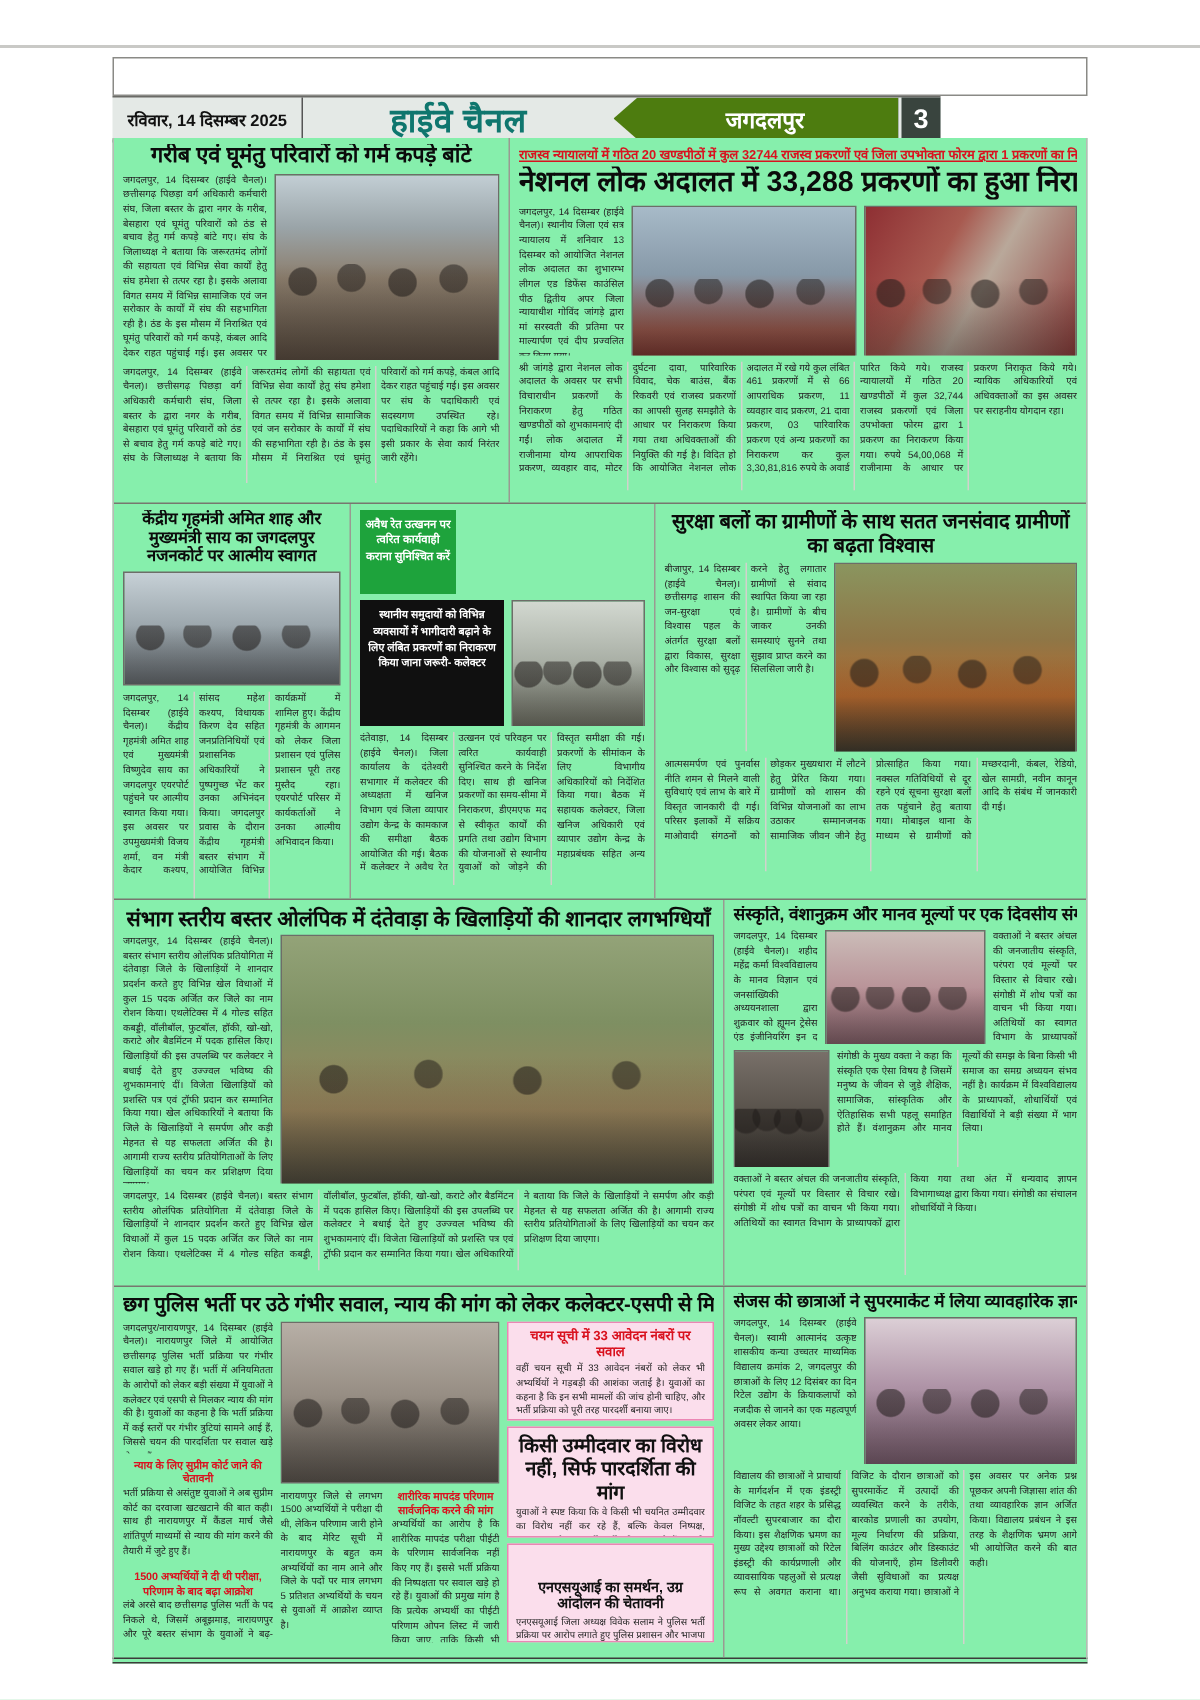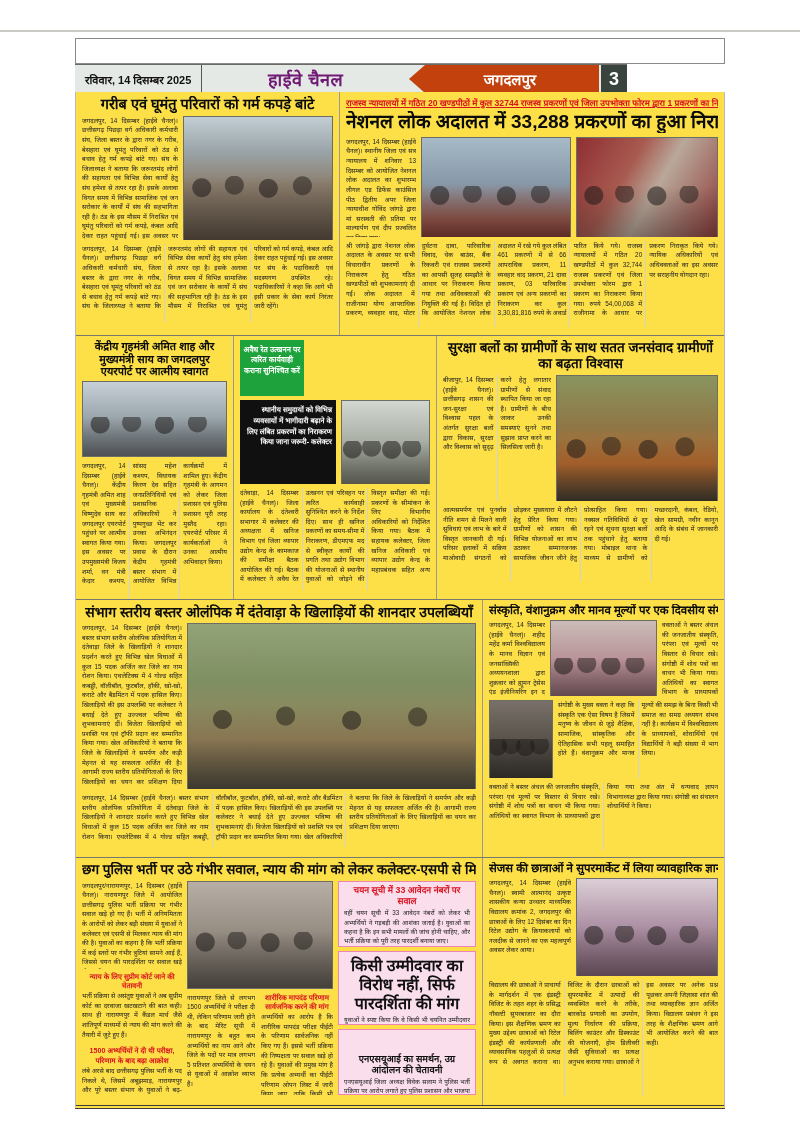--- a/index.html
+++ b/index.html
@@ -6,60 +6,60 @@
   .sheet{position:relative;width:800px;height:1133px;background:#ffffff;overflow:hidden;
          font-family:"Liberation Sans","DejaVu Sans",sans-serif;color:#1e1e1e;}
   .scan-line{position:absolute;left:0;top:30px;width:800px;height:2px;background:#c9c9c6;}
 
   
   .topstrip{position:absolute;left:75px;top:38px;width:648px;height:24px;border:1px solid #8a8a86;background:#fff;}
   .masthead{position:absolute;left:75px;top:64px;width:552px;height:28px;background:#e4e9e6;
             border-top:1px solid #6a6a66;border-bottom:2px solid #3c3c3a;display:flex;align-items:stretch;}
   .mh-date{display:flex;align-items:center;padding:0 10px;font-weight:bold;font-size:11px;color:#111;
            border-right:1px solid #555;white-space:nowrap;}
-  .mh-title{flex:1;display:flex;align-items:center;justify-content:center;font-weight:bold;font-size:18px;
-            letter-spacing:.5px;color:#701a75;white-space:nowrap;overflow:hidden;}
+  .mh-title{flex:1;display:flex;align-items:center;justify-content:center;font-weight:bold;font-size:22px;
+            letter-spacing:.5px;color:#0f766e;white-space:nowrap;overflow:hidden;}
   .mh-right{display:flex;align-items:stretch;}
   .city-badge{display:flex;align-items:center;justify-content:center;min-width:150px;padding:0 14px 0 26px;
-              background:#c2410c;color:#fff;font-weight:bold;font-size:15px;
+              background:#4d7c0f;color:#fff;font-weight:bold;font-size:15px;
               clip-path:polygon(16px 0,100% 0,100% 100%,16px 100%,0 50%);white-space:nowrap;}
   .pageno{display:flex;align-items:center;justify-content:center;width:26px;background:#39443e;color:#fff;
           font-weight:bold;font-size:18px;border-left:2px solid #e4e9e6;}
 
   
   .content{position:absolute;left:75px;top:92px;width:648px;height:1013px;
            border-left:1px solid #b9b9b5;border-right:1px solid #b9b9b5;border-bottom:4px double #3c3c3a;
-           display:flex;flex-direction:column;background:#fde047;}
+           display:flex;flex-direction:column;background:#86efac;}
   .row{display:flex;border-bottom:1px solid #77776f;overflow:hidden;}
   .row:last-child{border-bottom:none;}
   .art{position:relative;padding:4px 6px;overflow:hidden;box-sizing:border-box;}
   .art + .art{border-left:1px solid #9a9a92;}
 
   
   .hl{font-weight:bold;color:#0b0b0b;text-align:center;line-height:1.15;overflow:hidden;}
   .nowrap{white-space:nowrap;}
   .kicker{color:#d9121f;font-weight:bold;font-size:8.6px;text-align:center;text-decoration:underline;
           white-space:nowrap;overflow:hidden;margin:1px 0 2px 0;}
   .body-txt{font-size:6.4px;line-height:1.5;text-align:justify;color:#242424;overflow:hidden;}
   .cols{column-gap:7px;column-rule:1px solid #d2d2cc;}
   .c3{column-count:3;} .c4{column-count:4;} .c5{column-count:5;} .c2{column-count:2;}
   .subhead-red{color:#d9121f;font-weight:bold;font-size:7.2px;text-align:center;line-height:1.3;margin:3px 0 1px 0;}
 
   
   .info-box{border:2px solid #1c1c1c;background:#fff;padding:4px 3px;font-weight:bold;font-size:8px;
             line-height:1.35;text-align:center;color:#111;overflow:hidden;}
   .green-box{background:#1ea33c;color:#fff;font-weight:bold;font-size:7.6px;line-height:1.35;text-align:center;
              padding:5px 3px;overflow:hidden;}
-  .black-box{background:#101010;color:#fefefe;font-size:7.2px;line-height:1.5;text-align:right;font-weight:bold;
+  .black-box{background:#101010;color:#fefefe;font-size:7.2px;line-height:1.5;text-align:center;font-weight:bold;
              padding:5px 4px;overflow:hidden;}
   .medal-box{border:2px solid #d6308a;background:#fdeef5;color:#111;font-weight:bold;font-size:7.8px;
              line-height:1.4;text-align:center;padding:4px 3px;overflow:hidden;}
   .pink-box{background:#fbdeec;border:1px solid #eb86b4;padding:3px 5px;overflow:hidden;}
   .pink-head-red{color:#d9121f;font-weight:bold;font-size:8.8px;text-align:center;line-height:1.25;margin-bottom:2px;}
-  .pink-head-blk{color:#101010;font-weight:bold;font-size:16px;text-align:center;line-height:1.2;margin:1px 0 2px 0;}
+  .pink-head-blk{color:#101010;font-weight:bold;font-size:13px;text-align:center;line-height:1.2;margin:1px 0 2px 0;}
   .pink-body{font-size:6.3px;line-height:1.45;text-align:justify;color:#242424;overflow:hidden;}
 
   
   .photo{position:relative;border:1px solid #6d6d68;overflow:hidden;flex-shrink:0;}
   .ph-a1 {background:linear-gradient(180deg,#c2ced4 0%,#9aa4a8 28%,#8c7e6d 55%,#5a4c3f 100%);}
   .ph-a2a{background:linear-gradient(180deg,#a7bac8 0%,#8799a8 45%,#99574b 82%,#7e352e 100%);}
   .ph-a2b{background:linear-gradient(120deg,#8e2f33 0%,#a85a50 35%,#b9a89a 55%,#8e3a38 100%);}
   .ph-b1 {background:linear-gradient(180deg,#c6d0d6 0%,#9aa5ab 50%,#697076 100%);}
   .ph-b2 {background:linear-gradient(180deg,#d2d8d0 0%,#a3a99f 55%,#737568 100%);}
   .ph-b3 {background:linear-gradient(180deg,#8a955f 0%,#8f7646 40%,#b86a2e 70%,#3c392d 100%);}
@@ -117,21 +117,21 @@
           <div class="photo ph-a2a" style="flex:1.05;height:100px;"></div>
           <div class="photo ph-a2b" style="flex:1;height:100px;"></div>
         </div>
         <div class="body-txt cols c5" style="margin-top:4px;height:86px;">श्री जांगड़े द्वारा नेशनल लोक अदालत के अवसर पर सभी विचाराधीन प्रकरणों के निराकरण हेतु गठित खण्डपीठों को शुभकामनाएं दी गईं। लोक अदालत में राजीनामा योग्य आपराधिक प्रकरण, व्यवहार वाद, मोटर दुर्घटना दावा, पारिवारिक विवाद, चेक बाउंस, बैंक रिकवरी एवं राजस्व प्रकरणों का आपसी सुलह समझौते के आधार पर निराकरण किया गया तथा अधिवक्ताओं की नियुक्ति की गई है। विदित हो कि आयोजित नेशनल लोक अदालत में रखे गये कुल लंबित 461 प्रकरणों में से 66 आपराधिक प्रकरण, 11 व्यवहार वाद प्रकरण, 21 दावा प्रकरण, 03 पारिवारिक प्रकरण एवं अन्य प्रकरणों का निराकरण कर कुल 3,30,81,816 रुपये के अवार्ड पारित किये गये। राजस्व न्यायालयों में गठित 20 खण्डपीठों में कुल 32,744 राजस्व प्रकरणों एवं जिला उपभोक्ता फोरम द्वारा 1 प्रकरण का निराकरण किया गया। रुपये 54,00,068 में राजीनामा के आधार पर प्रकरण निराकृत किये गये। न्यायिक अधिकारियों एवं अधिवक्ताओं का इस अवसर पर सराहनीय योगदान रहा।</div>
       </div>
     </div>
 
     <div class="row" style="height:263px;">
 
       <div class="art" style="width:157px;">
-        <div class="hl" style="font-size:11px;">केंद्रीय गृहमंत्री अमित शाह और मुख्यमंत्री साय का जगदलपुर एयरपोर्ट पर आत्मीय स्वागत</div>
+        <div class="hl" style="font-size:11px;">केंद्रीय गृहमंत्री अमित शाह और मुख्यमंत्री साय का जगदलपुर नजनकोर्ट पर आत्मीय स्वागत</div>
         <div class="photo ph-b1" style="margin-top:3px;height:74px;"></div>
         <div class="body-txt cols c3" style="margin-top:4px;height:138px;">जगदलपुर, 14 दिसम्बर (हाईवे चैनल)। केंद्रीय गृहमंत्री अमित शाह एवं मुख्यमंत्री विष्णुदेव साय का जगदलपुर एयरपोर्ट पहुंचने पर आत्मीय स्वागत किया गया। इस अवसर पर उपमुख्यमंत्री विजय शर्मा, वन मंत्री केदार कश्यप, सांसद महेश कश्यप, विधायक किरण देव सहित जनप्रतिनिधियों एवं प्रशासनिक अधिकारियों ने पुष्पगुच्छ भेंट कर उनका अभिनंदन किया। जगदलपुर प्रवास के दौरान केंद्रीय गृहमंत्री बस्तर संभाग में आयोजित विभिन्न कार्यक्रमों में शामिल हुए। केंद्रीय गृहमंत्री के आगमन को लेकर जिला प्रशासन एवं पुलिस प्रशासन पूरी तरह मुस्तैद रहा। एयरपोर्ट परिसर में कार्यकर्ताओं ने उनका आत्मीय अभिवादन किया।</div>
       </div>
 
       <div class="art" style="width:203px;">
         <div class="flexrow" style="height:56px;">
           <div class="green-box" style="width:58px;">अवैध रेत उत्खनन पर त्वरित कार्यवाही कराना सुनिश्चित करें</div>
         </div>
         <div class="flexrow" style="margin-top:4px;height:84px;">
           <div class="black-box" style="width:88px;">स्थानीय समुदायों को विभिन्न व्यवसायों में भागीदारी बढ़ाने के लिए लंबित प्रकरणों का निराकरण किया जाना जरूरी- कलेक्टर</div>
@@ -146,21 +146,21 @@
           <div class="body-txt cols c2" style="width:108px;height:126px;">बीजापुर, 14 दिसम्बर (हाईवे चैनल)। छत्तीसगढ़ शासन की जन-सुरक्षा एवं विश्वास पहल के अंतर्गत सुरक्षा बलों द्वारा विकास, सुरक्षा और विश्वास को सुदृढ़ करने हेतु लगातार ग्रामीणों से संवाद स्थापित किया जा रहा है। ग्रामीणों के बीच जाकर उनकी समस्याएं सुनने तथा सुझाव प्राप्त करने का सिलसिला जारी है।</div>
           <div class="photo ph-b3" style="flex:1;height:126px;"></div>
         </div>
         <div class="body-txt cols c4" style="margin-top:4px;height:76px;">आत्मसमर्पण एवं पुनर्वास नीति शमन से मिलने वाली सुविधाएं एवं लाभ के बारे में विस्तृत जानकारी दी गई। परिसर इलाकों में सक्रिय माओवादी संगठनों को छोड़कर मुख्यधारा में लौटने हेतु प्रेरित किया गया। ग्रामीणों को शासन की विभिन्न योजनाओं का लाभ उठाकर सम्मानजनक सामाजिक जीवन जीने हेतु प्रोत्साहित किया गया। नक्सल गतिविधियों से दूर रहने एवं सूचना सुरक्षा बलों तक पहुंचाने हेतु बताया गया। मोबाइल थाना के माध्यम से ग्रामीणों को मच्छरदानी, कंबल, रेडियो, खेल सामग्री, नवीन कानून आदि के संबंध में जानकारी दी गई।</div>
       </div>
     </div>
 
     <div class="row" style="height:257px;">
 
       <div class="art" style="width:406px;">
-        <div class="hl nowrap" style="font-size:14px;">संभाग स्तरीय बस्तर ओलंपिक में दंतेवाड़ा के खिलाड़ियों की शानदार उपलब्धियाँ</div>
+        <div class="hl nowrap" style="font-size:14px;">संभाग स्तरीय बस्तर ओलंपिक में दंतेवाड़ा के खिलाड़ियों की शानदार लगभग्धियाँ</div>
         <div class="flexrow" style="margin-top:3px;height:166px;">
           <div class="stack" style="width:100px;">
             <div class="body-txt" style="flex:1;">जगदलपुर, 14 दिसम्बर (हाईवे चैनल)। बस्तर संभाग स्तरीय ओलंपिक प्रतियोगिता में दंतेवाड़ा जिले के खिलाड़ियों ने शानदार प्रदर्शन करते हुए विभिन्न खेल विधाओं में कुल 15 पदक अर्जित कर जिले का नाम रोशन किया। एथलेटिक्स में 4 गोल्ड सहित कबड्डी, वॉलीबॉल, फुटबॉल, हॉकी, खो-खो, कराटे और बैडमिंटन में पदक हासिल किए। खिलाड़ियों की इस उपलब्धि पर कलेक्टर ने बधाई देते हुए उज्ज्वल भविष्य की शुभकामनाएं दीं। विजेता खिलाड़ियों को प्रशस्ति पत्र एवं ट्रॉफी प्रदान कर सम्मानित किया गया। खेल अधिकारियों ने बताया कि जिले के खिलाड़ियों ने समर्पण और कड़ी मेहनत से यह सफलता अर्जित की है। आगामी राज्य स्तरीय प्रतियोगिताओं के लिए खिलाड़ियों का चयन कर प्रशिक्षण दिया जाएगा।</div>
           </div>
           <div class="photo ph-c1" style="flex:1;height:166px;"></div>
         </div>
         <div class="body-txt cols c3" style="margin-top:4px;height:54px;">जगदलपुर, 14 दिसम्बर (हाईवे चैनल)। बस्तर संभाग स्तरीय ओलंपिक प्रतियोगिता में दंतेवाड़ा जिले के खिलाड़ियों ने शानदार प्रदर्शन करते हुए विभिन्न खेल विधाओं में कुल 15 पदक अर्जित कर जिले का नाम रोशन किया। एथलेटिक्स में 4 गोल्ड सहित कबड्डी, वॉलीबॉल, फुटबॉल, हॉकी, खो-खो, कराटे और बैडमिंटन में पदक हासिल किए। खिलाड़ियों की इस उपलब्धि पर कलेक्टर ने बधाई देते हुए उज्ज्वल भविष्य की शुभकामनाएं दीं। विजेता खिलाड़ियों को प्रशस्ति पत्र एवं ट्रॉफी प्रदान कर सम्मानित किया गया। खेल अधिकारियों ने बताया कि जिले के खिलाड़ियों ने समर्पण और कड़ी मेहनत से यह सफलता अर्जित की है। आगामी राज्य स्तरीय प्रतियोगिताओं के लिए खिलाड़ियों का चयन कर प्रशिक्षण दिया जाएगा।</div>
       </div>
 
       <div class="art" style="flex:1;">

